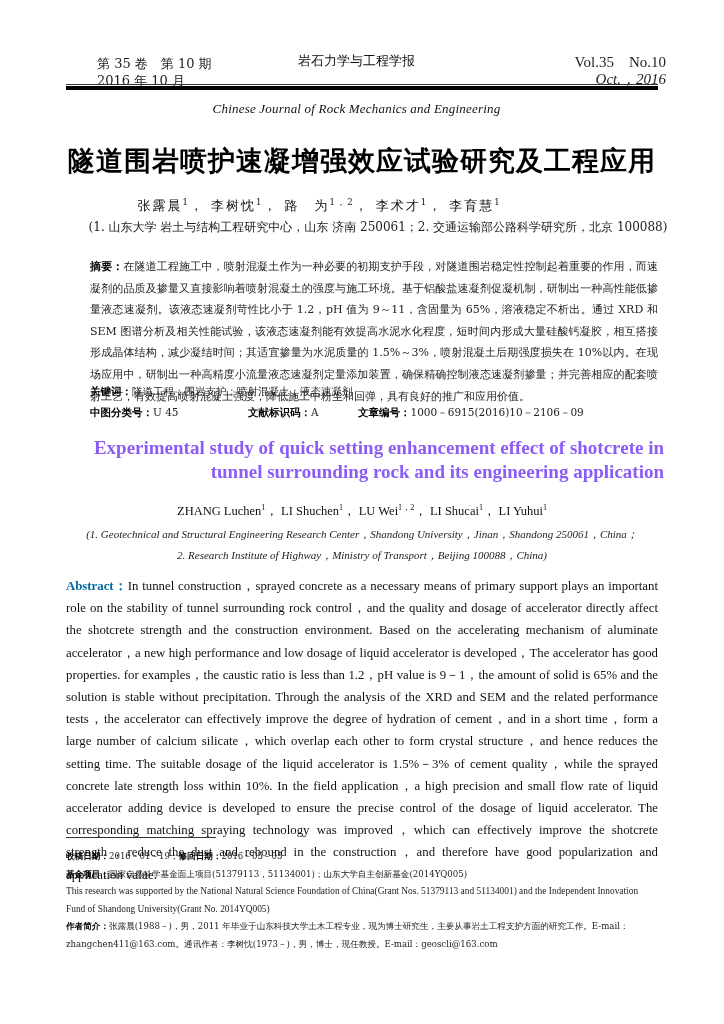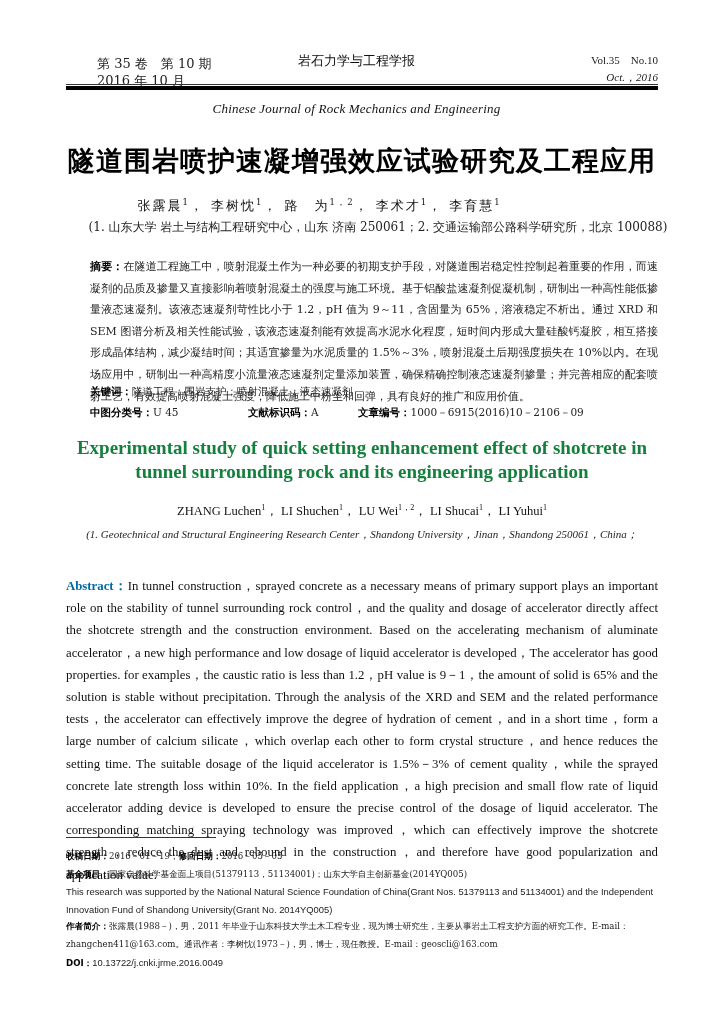--- a/index.html
+++ b/index.html
@@ -1,47 +1,47 @@
 <!DOCTYPE html>
 <html><head>
 <meta charset="utf-8">
 <style>
   html, body { margin: 0; padding: 0; background: #ffffff; }
   body { width: 724px; height: 1024px; position: relative; overflow: hidden; color: #111; font-family: "DejaVu Serif", "Liberation Serif", serif; }
   .abs { position: absolute; }
   
   .hdr-left { left: 61px; font-size: 13px; color: #222; margin-left: 36px; }
   .hdr-center { left: 0; width: 713px; text-align: center; }
-  .hdr-right { right: 66px; text-align: center; font-family: "Liberation Serif", serif; font-size: 11px; color: #222; }
+  .hdr-right { right: 58px; text-align: center; font-family: "Liberation Serif", serif; font-size: 15px; color: #222; }
   .hdr-cn { top: 52px; font-size: 13px; }
   .hdr-en { top: 69px; font-family: Liberation Serif, serif; font-style: italic; font-size: 13px; letter-spacing: 0.2px; margin-top: 32px; }
   .rule-thin { left: 66px; width: 592px; top: 84px; height: 1px; background: #333; }
   .rule-thick { left: 66px; width: 592px; top: 86px; height: 4px; background: #000; }
   
   .cn-title { left: 0; width: 724px; top: 143px; text-align: center; font-family: "DejaVu Sans", sans-serif; font-weight: bold; font-size: 27px; letter-spacing: 1px; color: #000; }
   .cn-authors { left: 0; width: 639px; top: 197px; text-align: center; font-size: 13px; letter-spacing: 2px; }
   .cn-affil { left: 0; width: 724px; top: 219px; text-align: center; font-size: 12px; color: #222; margin-left: 16px; }
   sup { font-size: 0.65em; vertical-align: super; line-height: 0; }
   
   .cn-abs { left: 90px; width: 568px; top: 256px; font-size: 11px; line-height: 21.6px; text-align: justify; color: #222; }
   .lbl { font-family: "DejaVu Sans", sans-serif; font-weight: bold; color: #000; }
   .cn-kw { left: 90px; width: 568px; top: 385px; font-size: 10.5px; color: #222; }
   .cn-cls { left: 90px; width: 568px; top: 406px; font-size: 10.5px; color: #222; }
   .cn-cls span.item { position: absolute; white-space: nowrap; }
   
-  .en-title { left: 60px; width: 604px; top: 436px; text-align: center; font-family: "Liberation Serif", serif; font-weight: bold; font-size: 19px; line-height: 24px; color: #15803d; }
+  .en-title { left: 60px; width: 604px; top: 436px; text-align: right; font-family: "Liberation Serif", serif; font-weight: bold; font-size: 19px; line-height: 24px; color: #8b5cf6; }
   .en-authors { left: 0; width: 724px; top: 503px; text-align: center; font-family: "Liberation Serif", serif; font-size: 12.5px; }
   .en-affil { left: 60px; width: 604px; top: 524px; text-align: center; font-family: "Liberation Serif", serif; font-size: 11px; line-height: 21px; color: #222; }
   .en-affil i { font-style: italic; }
   
   .en-abs { left: 66px; width: 592px; top: 575px; font-family: "Liberation Serif", serif; font-size: 12.8px; line-height: 22.2px; text-align: justify; color: #111; }
   .en-abs .lbl-en { font-weight: bold; color: #0369a1; }
   .foot-rule { left: 66px; width: 150px; top: 837px; height: 1px; background: #333; }
   .footnotes { left: 66px; width: 592px; top: 848px; font-size: 8.6px; line-height: 17.6px; color: #222; }
-  .footnotes .en { font-family: Liberation Sans, sans-serif; font-size: 9.4px; }
+  .footnotes .en { font-family: Liberation Serif, serif; font-size: 9.4px; }
   .footnotes .lbl { font-size: 8.6px; margin-top: 7px; }
 </style>
 </head>
 <body>
 
 <div class="abs hdr-left" style="top:55px;">第 35 卷　第 10 期</div>
 <div class="abs hdr-left" style="top:72px;">2016 年 10 月</div>
 <div class="abs hdr-center hdr-cn">岩石力学与工程学报</div>
 <div class="abs hdr-center hdr-en">Chinese Journal of Rock Mechanics and Engineering</div>
 <div class="abs hdr-right" style="top:53px;">Vol.35　No.10</div>
@@ -74,34 +74,32 @@
 <div class="abs en-title">Experimental study of quick setting enhancement effect of shotcrete in tunnel surrounding rock and its engineering application</div>
 <div class="abs en-authors">
   <span>ZHANG Luchen</span><sup>1</sup>，
   <span>LI Shuchen</span><sup>1</sup>，
   <span>LU Wei</span><sup>1，2</sup>，
   <span>LI Shucai</span><sup>1</sup>，
   <span>LI Yuhui</span><sup>1</sup>
 </div>
 <div class="abs en-affil">
   <div><i>(1. Geotechnical and Structural Engineering Research Center，Shandong University，Jinan，Shandong 250061，China；</i></div>
+  <div><i>2. Research Institute of Highway，Ministry of Transport，Beijing 100088，China)</i></div>
 </div>
 
 <div class="abs en-abs">
   <span class="lbl-en">Abstract：</span><span>In tunnel construction，sprayed concrete as a necessary means of primary support plays an important role on the stability of tunnel surrounding rock control，and the quality and dosage of accelerator directly affect the shotcrete strength and the construction environment. Based on the accelerating mechanism of aluminate accelerator，a new high performance and low dosage of liquid accelerator is developed，The accelerator has good properties. for examples，the caustic ratio is less than 1.2，pH value is 9－1，the amount of solid is 65% and the solution is stable without precipitation. Through the analysis of the XRD and SEM and the related performance tests，the accelerator can effectively improve the degree of hydration of cement，and in a short time，form a large number of calcium silicate，which overlap each other to form crystal structure，and hence reduces the setting time. The suitable dosage of the liquid accelerator is 1.5%－3% of cement quality，while the sprayed concrete late strength loss within 10%. In the field application，a high precision and small flow rate of liquid accelerator adding device is developed to ensure the precise control of the dosage of liquid accelerator. The corresponding matching spraying technology was improved，which can effectively improve the shotcrete strength，reduce the dust and rebound in the construction，and therefore have good popularization and application value.</span>
 </div>
 
 <div class="abs foot-rule"></div>
 <div class="abs footnotes">
   <div>
     <span class="lbl">收稿日期：</span><span>2016－01－19；</span><span class="lbl">修回日期：</span><span>2016－05－05</span>
   </div>
   <div>
     <span class="lbl">基金项目：</span><span>国家自然科学基金面上项目(51379113，51134001)；山东大学自主创新基金(2014YQ005)</span>
   </div>
   <div class="en">This research was supported by the National Natural Science Foundation of China(Grant Nos. 51379113 and 51134001) and the Independent Innovation Fund of Shandong University(Grant No. 2014YQ005)</div>
   <div>
     <span class="lbl">作者简介：</span><span>张露晨(1988－)，男，2011 年毕业于山东科技大学土木工程专业，现为博士研究生，主要从事岩土工程支护方面的研究工作。E-mail：zhangchen411@163.com。通讯作者：李树忱(1973－)，男，博士，现任教授。E-mail：geoscli@163.com</span>
   </div>
-  <div>
-    <span class="lbl">DOI：</span><span class="en">10.13722/j.cnki.jrme.2016.0049</span>
-  </div>
 </div>
 
 </body></html>

